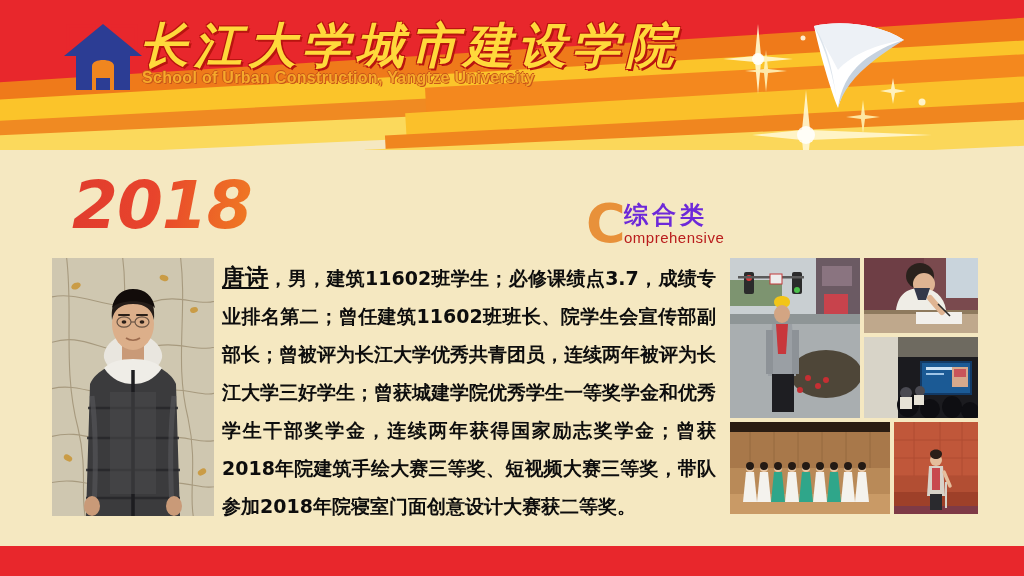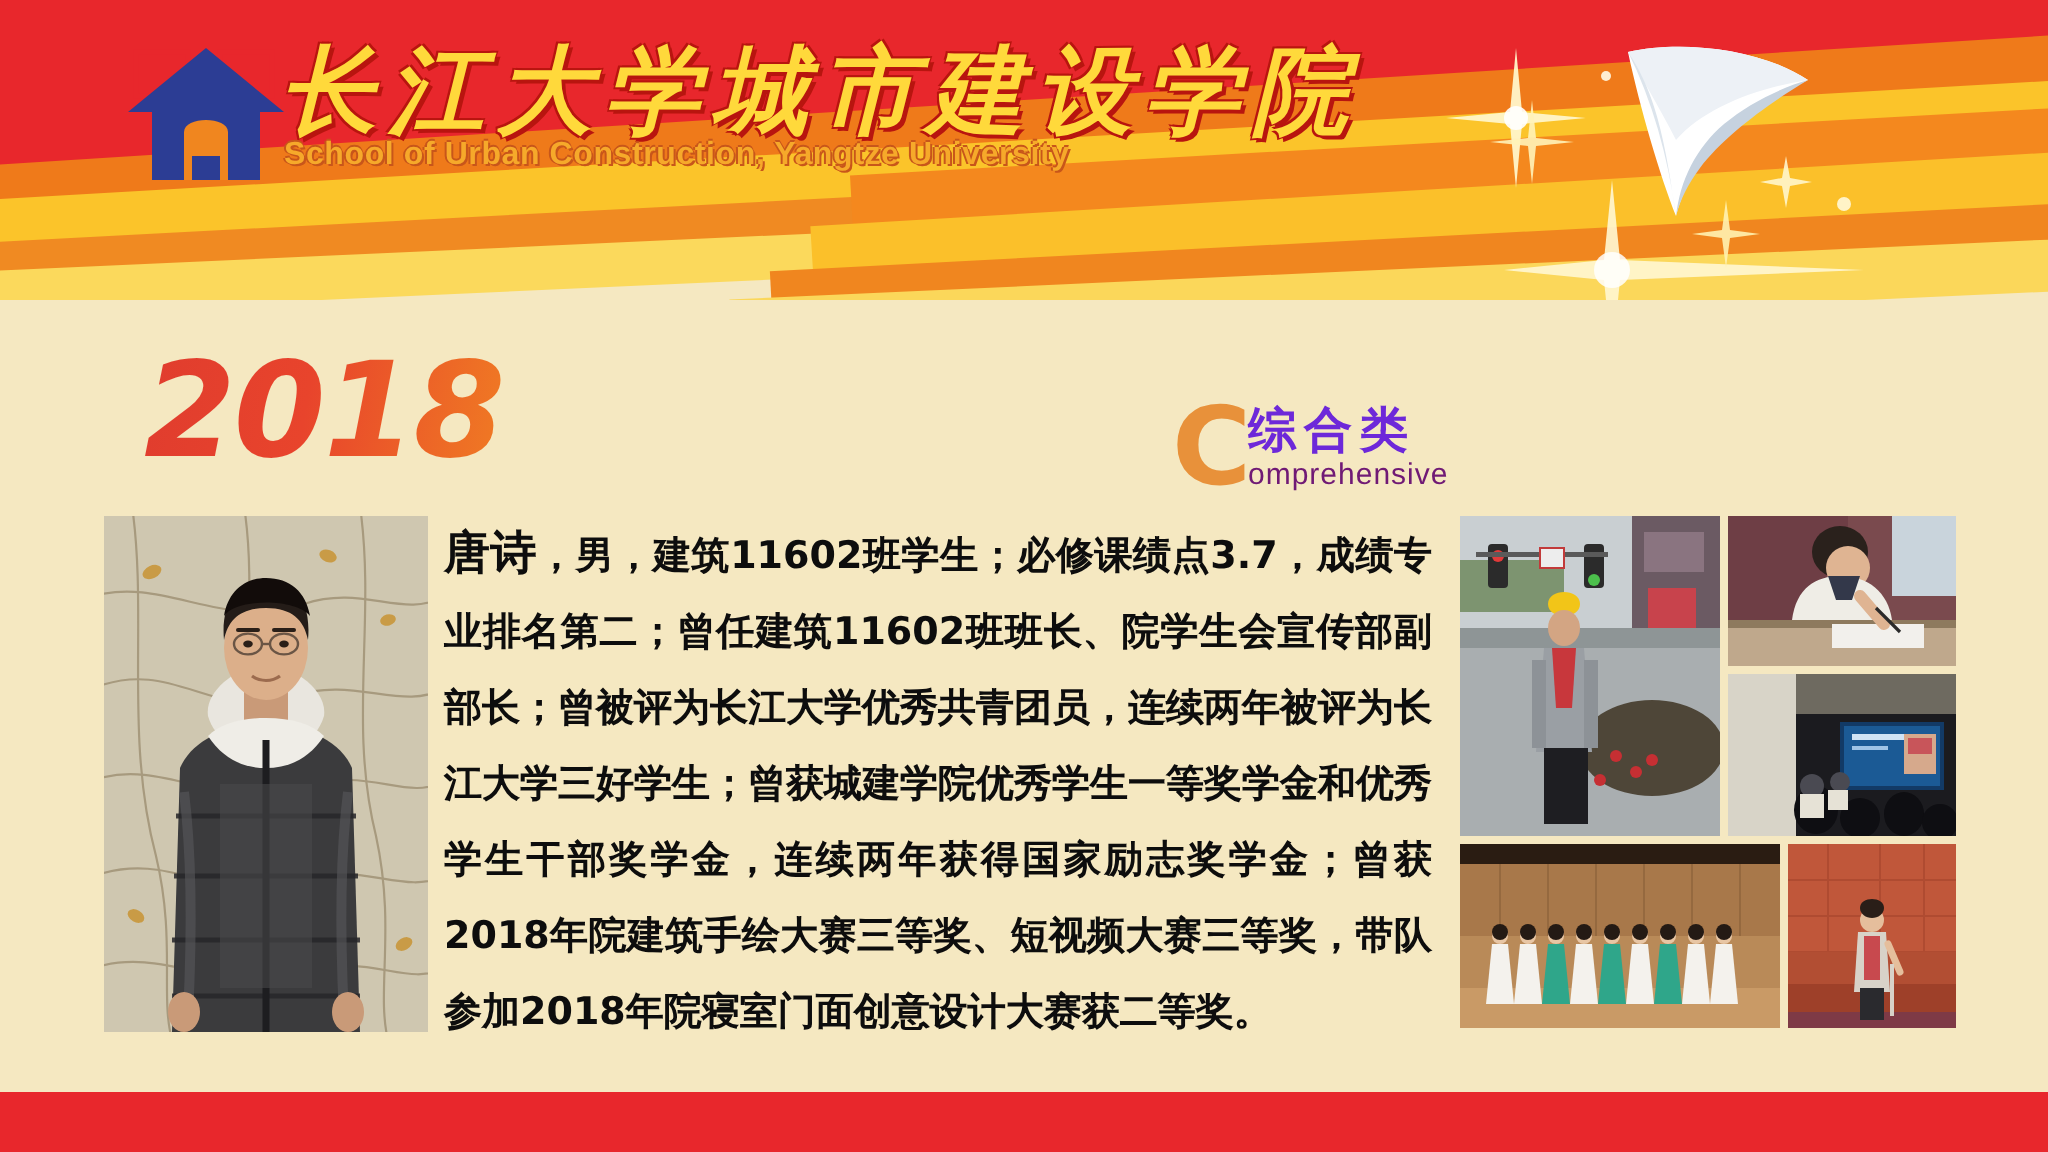--- a/index.html
+++ b/index.html
@@ -65,33 +65,33 @@
     -webkit-background-clip:text;background-clip:text;color:transparent;
     font-family:"DejaVu Sans","Liberation Sans",sans-serif;
     white-space:nowrap;
   }
   
   .cat{position:absolute;left:586px;top:42px;width:160px;height:58px;}
   .cat-c{position:absolute;left:0;top:0;font-size:54px;font-weight:bold;color:#E8913A;
         font-family:"DejaVu Sans","Liberation Sans",sans-serif;line-height:54px;}
   .cat-cn{position:absolute;left:38px;top:2px;font-size:24px;font-weight:bold;color:#6d28d9;
         letter-spacing:4px;white-space:nowrap;}
-  .cat-en{position:absolute;left:38px;top:32px;font-size:15px;color:#701a75;letter-spacing:.5px;white-space:nowrap;text-align:right;}
+  .cat-en{position:absolute;left:38px;top:32px;font-size:15px;color:#b91c1c;letter-spacing:.5px;white-space:nowrap;text-align:right;}
 
   
   .portrait{position:absolute;left:52px;top:258px;width:162px;height:258px;overflow:hidden;
             background:#C9C0A8;}
   
   .bio{
     position:absolute;left:222px;top:258px;width:494px;
     font-size:19px;line-height:38px;color:#0D0D0D;font-weight:bold;
     font-family:"DejaVu Sans","Liberation Sans",sans-serif;
     text-align:justify;text-justify:inter-ideograph;
   }
-  .bio .nm{font-size:23px;}
+  .bio .nm{font-size:23px;text-decoration:underline;}
 
   
   .collage{position:absolute;left:730px;top:258px;width:282px;height:260px;}
   .ph{position:absolute;overflow:hidden;background:#9a9a9a;}
   .p1{left:0;  top:0;   width:130px;height:160px;}
   .p2{left:134px;top:0;  width:114px;height:75px;}
   .p3{left:134px;top:79px;width:114px;height:81px;}
   .p4{left:0;  top:164px;width:160px;height:92px;}
   .p5{left:164px;top:164px;width:84px;height:92px;}
 

